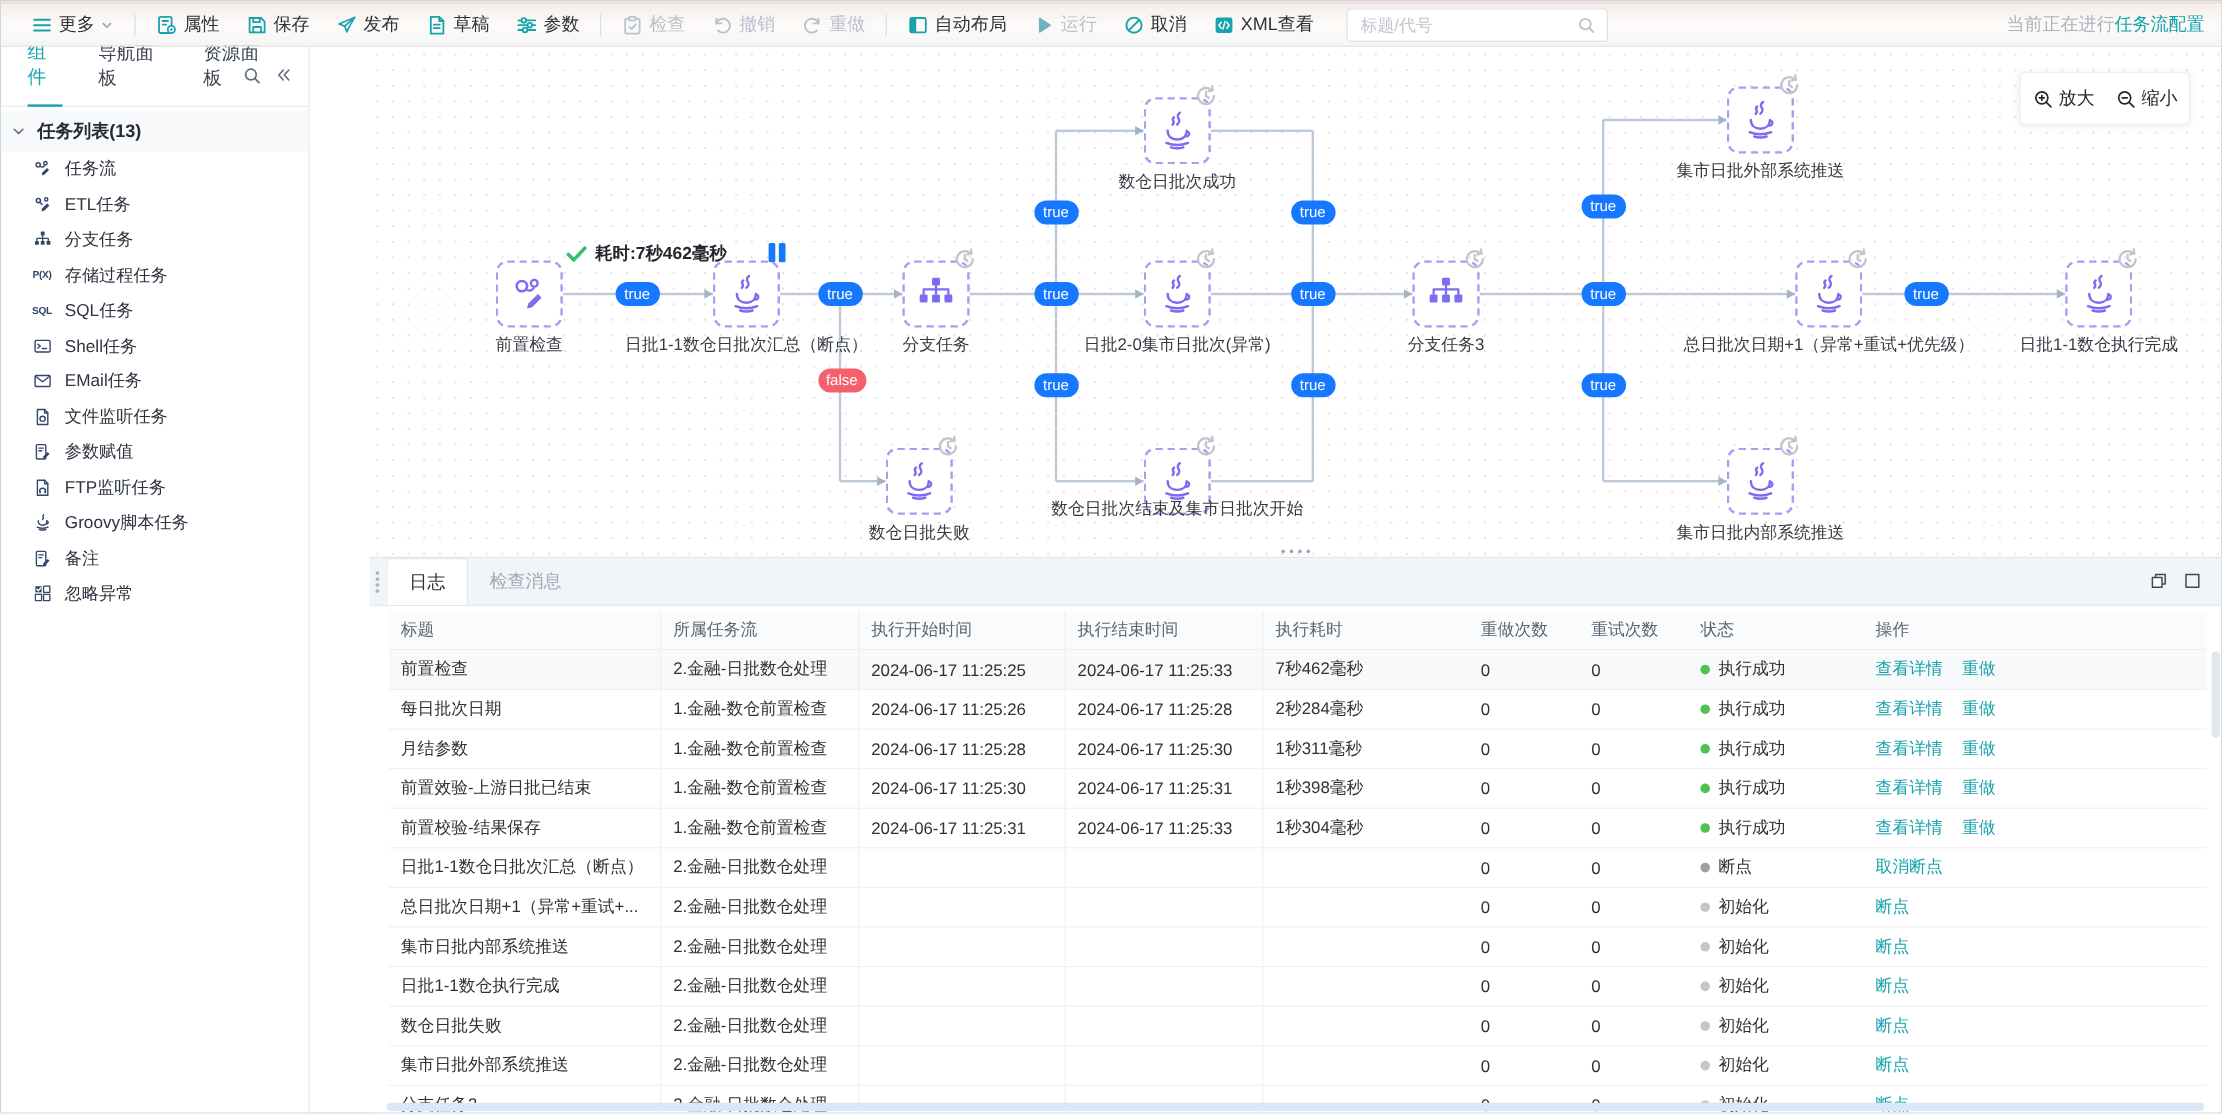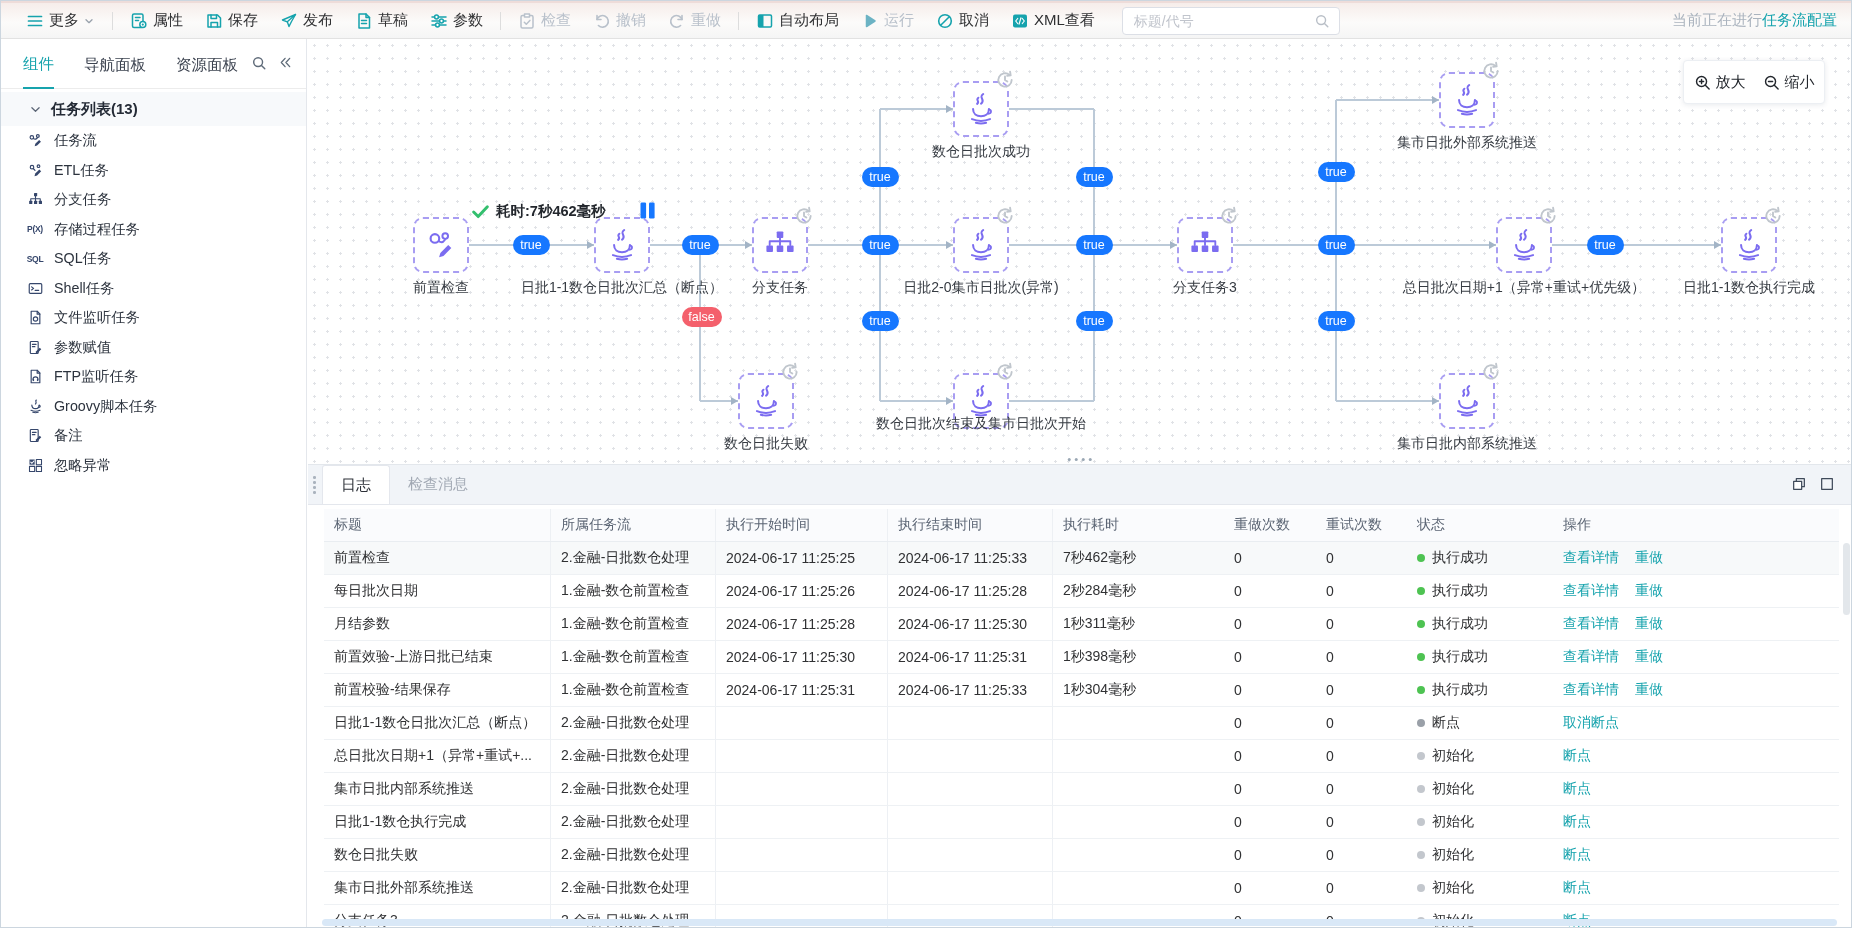--- a/index.html
+++ b/index.html
@@ -22,28 +22,28 @@
   .tb-sep { width:1px; height:18px; background:#ddvdde; background:#dddddd; margin:0 6px; }
   .tb-search { margin-left:16px; width:218px; height:28px; border:1px solid #dcdfe6; border-radius:4px;
     background:#fff; display:flex; align-items:center; padding:0 9px; }
   .tb-search input { border:none; outline:none; flex:1; font-size:14px; color:#333; min-width:0; background:transparent; font-family:inherit;}
   .tb-search input::placeholder { color:#c0c4cc; }
   .tb-sicon { color:#b9bfc7; display:flex; }
   .tb-status { margin-left:auto; font-size:15px; color:#aab3be; white-space:nowrap; }
   .tb-status .hl { color:var(--accent); }
 
   
-  .sidebar { position:absolute; left:0; top:38px; width:306px; bottom:0; background:#fff;
+  .sidebar { position:absolute; left:0; top:38px; width:257px; bottom:0; background:#fff;
     border-right:1px solid #e4e7ec; z-index:5; }
   .side-tabs { height:50px; display:flex; align-items:flex-end; padding-left:22px; border-bottom:1px solid #ececec; }
   .side-tab { font-size:15.5px; color:#3c4350; padding-bottom:12px; margin-right:30px; cursor:pointer; }
   .side-tab.active { color:var(--accent); border-bottom:2.5px solid var(--accent); margin-bottom:-1px; }
   .side-tools { position:absolute; right:13px; top:16px; display:flex; gap:11px; color:#5f6b79; }
   .side-tools span { display:flex; cursor:pointer; }
-  .side-section { height:34px; margin-top:3px; display:flex; align-items:center; gap:9px; padding-left:28px;
+  .side-section { height:34px; margin-top:3px; display:flex; align-items:center; gap:9px; padding-left:8px;
     font-size:15px; font-weight:700; color:#242b36; background:#f7f9fb; cursor:pointer; }
   .sec-chev { display:flex; color:#5c6676; }
   .s-item { height:29.5px; display:flex; align-items:center; gap:9px; padding-left:24px;
     font-size:14.3px; color:#2c333e; cursor:pointer; }
   .s-icon { width:20px; display:flex; justify-content:center; align-items:center; color:#35466b; flex:none; }
   .s-icon .ticon { font-size:8.5px; font-weight:700; letter-spacing:-0.3px; color:#35466b; }
 
   
   .canvas { position:absolute; left:307px; top:38px; right:0; height:425px; background:#fff; overflow:hidden;
     background-image:radial-gradient(circle,#e0e2e6 1.1px,transparent 1.2px); background-size:13px 13px; }
@@ -320,20 +320,29 @@
           <span>SQL任务</span>
         </div>
         <div class="s-item">
           <span class="s-icon">
             <svg width="15" height="15" viewBox="0 0 18 18" fill="none" stroke="currentColor" stroke-width="1.4" stroke-linecap="round" stroke-linejoin="round">
               <rect x="1.5" y="3.2" width="15" height="11.6" rx="1.3"></rect>
               <path d="M4.3 7l2.4 1.9-2.4 1.9M8.6 11.3h4.2"></path>
             </svg>
           </span>
           <span>Shell任务</span>
+        </div>
+        <div class="s-item">
+          <span class="s-icon">
+            <svg width="15" height="15" viewBox="0 0 18 18" fill="none" stroke="currentColor" stroke-width="1.4" stroke-linecap="round" stroke-linejoin="round">
+              <rect x="1.5" y="3.5" width="15" height="11" rx="1"></rect>
+              <path d="M2.2 4.5L9 9.8l6.8-5.3"></path>
+            </svg>
+          </span>
+          <span>EMail任务</span>
         </div>
         <div class="s-item">
           <span class="s-icon">
             <svg width="15" height="15" viewBox="0 0 18 18" fill="none" stroke="currentColor" stroke-width="1.4" stroke-linecap="round" stroke-linejoin="round">
               <path d="M3.8 1.5h7.2l3.2 3.2v11.8H3.8z"></path>
               <path d="M11 1.5V5h3.2"></path>
               <circle cx="9" cy="10.8" r="2.6"></circle>
             </svg>
           </span>
           <span>文件监听任务</span>

